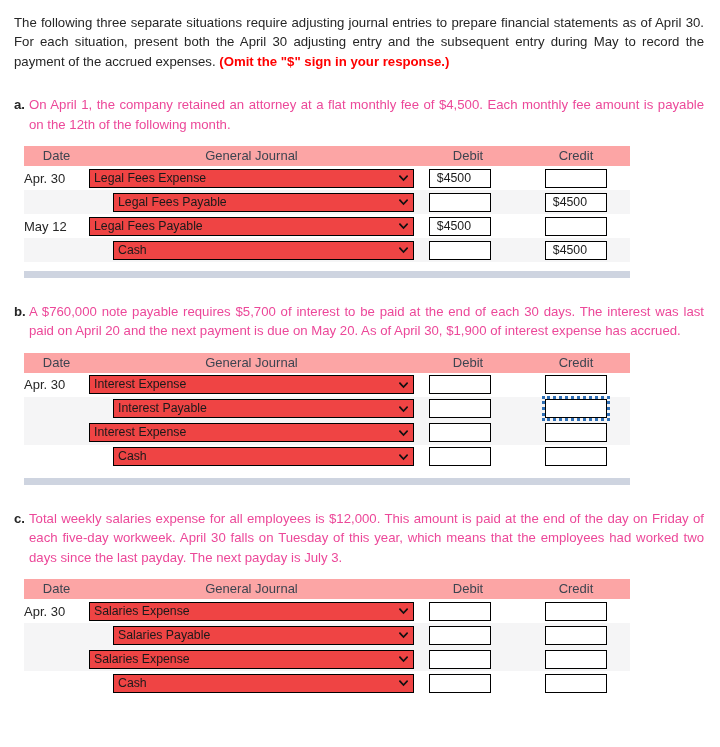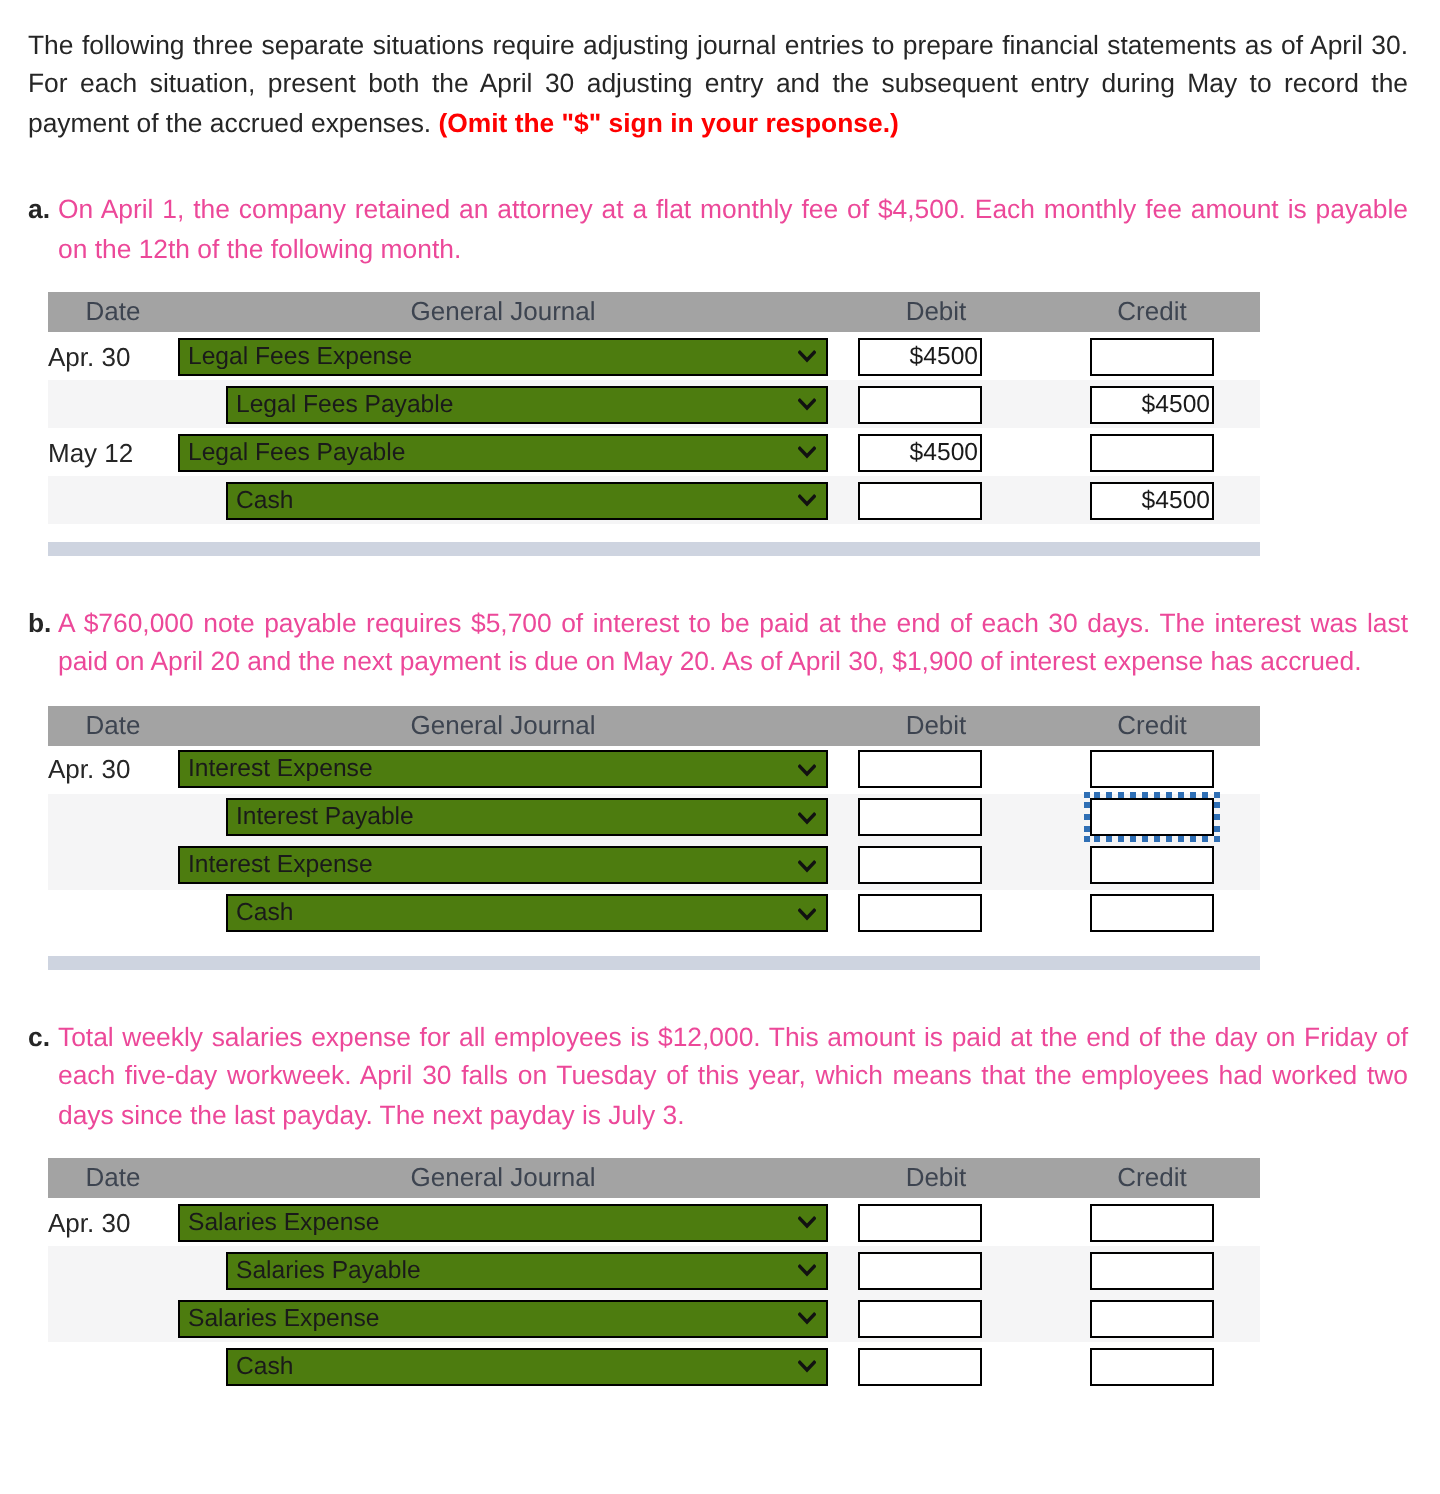--- a/index.html
+++ b/index.html
@@ -68,21 +68,21 @@
     width: 606px;
     border-collapse: collapse;
     table-layout: fixed;
   }
   .jtable col.c-date    { width: 65px; }
   .jtable col.c-journal { width: 325px; }
   .jtable col.c-debit   { width: 108px; }
   .jtable col.c-credit  { width: 108px; }
 
   .jtable thead th {
-    background: #a3a3a3;
+    background: #fca5a5;
     font-size: 13px;
     font-weight: normal;
     color: #3d4450;
     height: 20px;
     line-height: 20px;
     padding: 0;
     text-align: center;
   }
   .jtable thead th.th-date { text-align: center; }
 
@@ -103,21 +103,21 @@
     padding-right: 4px;
   }
 
   
   .td-journal { padding: 0; }
   .acct-select {
     position: relative;
     box-sizing: border-box;
     height: 19px;
     border: 1.6px solid #000000;
-    background: #4d7c0f;
+    background: #ef4444;
     font-size: 12.3px;
     line-height: 16px;
     color: #1a1a1a;
     padding: 0 20px 0 4px;
     white-space: nowrap;
     overflow: hidden;
     text-overflow: ellipsis;
     font-family: "Liberation Sans", sans-serif;
     cursor: default;
   }
@@ -141,21 +141,21 @@
   .amt-box {
     box-sizing: border-box;
     height: 19px;
     width: 62px;
     border: 1.6px solid #000000;
     background: #ffffff;
     font-size: 12.3px;
     line-height: 16px;
     color: #1a1a1a;
     text-align: right;
-    padding: 0 1px 0 2px;
+    padding: 0 19px 0 2px;
     white-space: nowrap;
     overflow: hidden;
     font-family: "Liberation Sans", sans-serif;
     cursor: text;
   }
   .amt-box.focused {
     outline: 3px dotted #2f6fb5;
     outline-offset: 0px;
   }
   .amt-wrap-debit {

